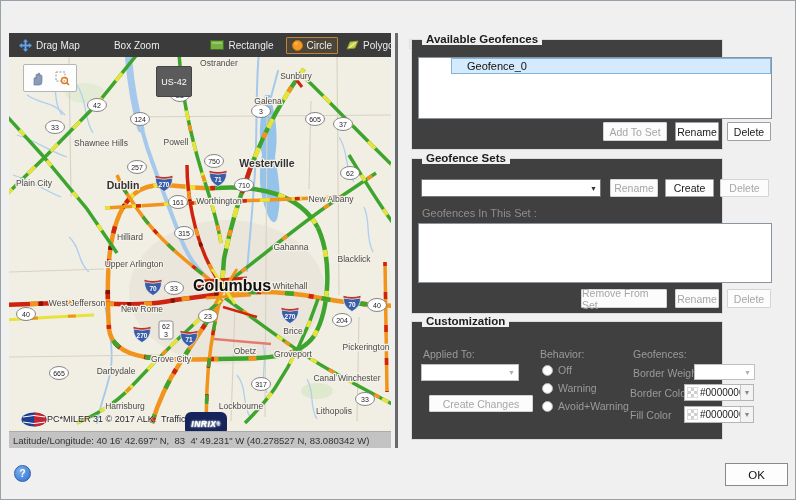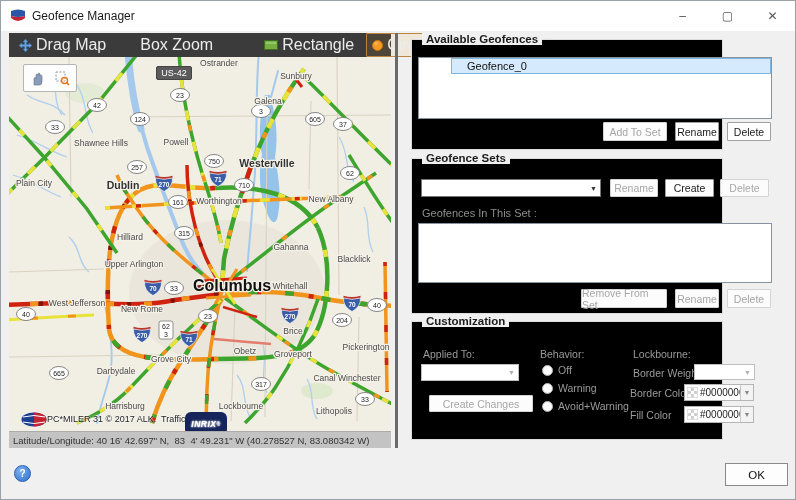--- a/index.html
+++ b/index.html
@@ -9,21 +9,21 @@
   *{margin:0;padding:0;box-sizing:border-box;}
   html,body{width:796px;height:500px;font-family:"Liberation Sans",sans-serif;background:#e8e8e8;}
   #window{position:absolute;left:0;top:0;width:796px;height:500px;background:#f0f0f0;border:1px solid #98a0a8;overflow:hidden;}
   
   .titlebar{position:absolute;left:0;top:0;width:100%;height:30px;background:#ffffff;display:flex;align-items:center;}
   .title-icon{margin:0 6px 0 9px;width:16px;height:15px;flex:none;}
   .title-text{font-size:12px;color:#1a1a1a;}
   .win-controls{position:absolute;right:0;top:0;height:30px;display:flex;}
   .winbtn{width:45px;height:30px;display:flex;align-items:center;justify-content:center;font-size:12px;color:#555;cursor:default;}
   
-  .map-toolbar{position:absolute;left:8px;top:32px;width:382px;height:24px;background:#3b3b3b;display:flex;align-items:center;color:#ececec;font-size:16px;}
+  .map-toolbar{position:absolute;left:8px;top:32px;width:382px;height:24px;background:#3b3b3b;display:flex;align-items:center;color:#ececec;font-size:10px;}
   .tb-item{display:flex;align-items:center;gap:4px;white-space:nowrap;cursor:default;}
   .tb-sel{border:1px solid #bd8440;background:rgba(245,154,35,.10);padding:2px 5px;border-radius:1px;}
   
   .map-wrap{position:absolute;left:8px;top:56px;width:382px;height:374px;background:#f1eee4;overflow:hidden;text-align:right;}
   svg#map{position:absolute;left:0;top:0;}
   .rd{fill:none;stroke-linecap:butt;}
   .w45{stroke-width:4.5px;} .w35{stroke-width:3.5px;} .w30{stroke-width:3px;}
   .bg{stroke:var(--tg);} .bo{stroke:var(--to);} .br{stroke:var(--tr);} .by{stroke:var(--ty);}
   .dy{stroke:var(--ty);stroke-dasharray:10 22;stroke-dashoffset:5;}
   .dy2{stroke:var(--ty);stroke-dasharray:7 34;stroke-dashoffset:18;}
@@ -36,31 +36,31 @@
   .wtr{stroke:#a4c9ec;fill:none;stroke-linecap:round;}
   .stream{stroke:#aecfee;stroke-width:1.3px;fill:none;}
   .mr{stroke:#d8d2c0;stroke-width:1.1px;fill:none;}
   #city-labels text{paint-order:stroke;stroke:#f4f1e8;stroke-width:2.5px;stroke-linejoin:round;text-anchor:middle;}
   .c-sm{font-size:8.5px;fill:#4a4a4a;}
   .c-md{font-size:10.5px;font-weight:bold;fill:#333;}
   .c-lg{font-size:16px;font-weight:bold;fill:#111;}
   .sh-u{font-size:7px;fill:#222;text-anchor:middle;}
   .sh-i{font-size:6.5px;fill:#fff;font-weight:bold;text-anchor:middle;}
   .pan-overlay{position:absolute;left:14px;top:7px;width:54px;height:28px;background:#fdfdfd;border:1px solid #b5b5b5;border-radius:2px;display:flex;align-items:center;justify-content:space-around;}
-  .route-tooltip{position:absolute;left:147px;top:9px;width:36px;height:14px;background:#5b5b5b;border:1px solid #444;border-radius:2px;color:#fff;font-size:9px;display:flex;align-items:center;justify-content:center;}
+  .route-tooltip{position:absolute;left:147px;top:9px;width:36px;height:31px;background:#5b5b5b;border:1px solid #444;border-radius:2px;color:#fff;font-size:9px;display:flex;align-items:center;justify-content:center;}
   .attribution{position:absolute;left:0;bottom:3px;width:100%;height:16px;font-size:9px;color:#222;display:flex;align-items:center;text-shadow:0 0 2px #fff,0 0 2px #fff;}
   .attr-globe{position:absolute;left:12px;top:0;}
   .attr-text{position:absolute;left:38px;top:2px;white-space:pre;}
   .inrix{position:absolute;left:176px;top:0px;width:42px;height:24px;background:#15255c;border-radius:6px;color:#fff;font-size:8.5px;font-weight:bold;font-style:italic;display:flex;align-items:center;justify-content:center;letter-spacing:.5px;box-shadow:inset 0 -2px 0 #c0272d;}
   .inrix sup{font-size:5px;}
   
   .statusbar{position:absolute;left:8px;top:430px;width:382px;height:17px;background:#c3c3c3;border-top:1px solid #ababab;font-size:9.5px;color:#333;display:flex;align-items:center;padding-left:4px;white-space:pre;}
   .divider{position:absolute;left:394px;top:32px;width:3px;height:415px;background:#6a6a6a;}
   
-  .group{position:absolute;left:410px;width:312px;border:1px solid #dcdcdc;background:#000000;}
+  .group{position:absolute;left:410px;width:312px;border:1px solid #dcdcdc;background:#404040;}
   .legend{position:absolute;left:10px;top:-7px;background:#f0f0f0;padding:0 4px;font-size:11.5px;font-weight:bold;color:#1c1c1c;}
   #g1{top:38px;height:111px;} #g2{top:157px;height:156px;} #g3{top:320px;height:119px;}
   .listbox{position:absolute;background:#fff;border:1px solid #8a949e;overflow:hidden;}
   .list-item{height:16px;font-size:11px;color:#111;padding:1px 4px;line-height:14px;}
   .list-item.sel{background:var(--selfill);border:1px solid var(--selbrd);padding:0 15px;margin-left:32px;}
   .btn{position:absolute;height:19px;background:#fefefe;border:1px solid #a0a0a0;font-size:10.5px;color:#1a1a1a;display:flex;align-items:center;justify-content:center;border-radius:1px;}
   .btn.dis{color:#a6a6a6;border-color:#d4d4d4;background:#fcfcfc;}
   .combo{position:absolute;background:#fff;border:1px solid #767676;display:flex;align-items:center;}
   .combo.dis{border-color:#bfbfbf;}
   .combo .arrow{margin-left:auto;margin-right:3px;font-size:7px;color:#333;}
@@ -77,32 +77,20 @@
   .cc-arrow{width:13px;height:100%;border-left:1px solid #c9c9c9;background:#f3f3f3;display:flex;align-items:center;justify-content:center;font-size:7px;color:#888;flex:none;margin-left:auto;}
   
   .ok-btn{position:absolute;left:724px;top:462px;width:63px;height:23px;background:#fdfdfd;border:1px solid #8a8a8a;font-size:11.5px;color:#111;display:flex;align-items:center;justify-content:center;}
   .help-icon{position:absolute;left:13px;top:464px;width:17px;height:17px;border-radius:50%;background:radial-gradient(circle at 35% 30%,#7db0ec,#2f6fd0);border:1px solid #2b5faf;color:#fff;font-size:10px;font-weight:bold;display:flex;align-items:center;justify-content:center;}
 </style>
 </head>
 <body>
 
 <div id="window">
 
-  <div class="titlebar">
-    <svg class="title-icon" viewBox="0 0 16 15">
-      <path d="M1,2 Q8,-1 15,2 L15,7 Q8,9 1,7 Z" fill="#2a56a8"></path>
-      <path d="M1,7 Q8,9 15,7 L15,9 Q8,15 1,9 Z" fill="#c22433"></path>
-    </svg>
-    <span class="title-text">Geofence Manager</span>
-    <div class="win-controls">
-      <div class="winbtn">–</div>
-      <div class="winbtn">▢</div>
-      <div class="winbtn">✕</div>
-    </div>
-  </div>
 
   <div class="map-toolbar">
     <div class="tb-item" style="margin-left:10px">
       <svg width="13" height="13" viewBox="0 0 13 13">
           <path d="M6.5,0 L9,3 H7.5 V5.5 H10 V4 L13,6.5 L10,9 V7.5 H7.5 V10 H9 L6.5,13 L4,10 H5.5 V7.5 H3 V9 L0,6.5 L3,4 V5.5 H5.5 V3 H4 Z" fill="#6aa5e0" stroke="#3c6ea8" stroke-width="0.5"></path>
         </svg>
       <span>Drag Map</span>
     </div>
     <div class="tb-item" style="margin-left:34px">
       <span>Box Zoom</span>
@@ -516,21 +504,21 @@
     </div>
     <div class="radio-row" style="left:130px;top:60px">
       <span class="radio"></span>
       <span class="radio-label">Warning</span>
     </div>
     <div class="radio-row" style="left:130px;top:78px">
       <span class="radio"></span>
       <span class="radio-label">Avoid+Warning</span>
     </div>
 
-    <div class="glabel" style="left:221px;top:26px">Lockbourne:</div>
+    <div class="glabel" style="left:221px;top:26px">Geofences:</div>
     <div class="glabel" style="left:221px;top:45px">Border Weight</div>
     <div class="combo dis" style="left:282px;top:42px;width:61px;height:16px">
       <span style="font-size:11px;color:#999;padding-left:3px"></span>
       <span class="arrow">▼</span>
     </div>
     <div class="glabel" style="left:218px;top:65px">Border Color</div>
     <div class="colorcombo" style="left:272px;top:62px">
       <span class="checker"></span>
       <span class="cc-text">#00000000</span>
       <span class="cc-arrow">▼</span>

